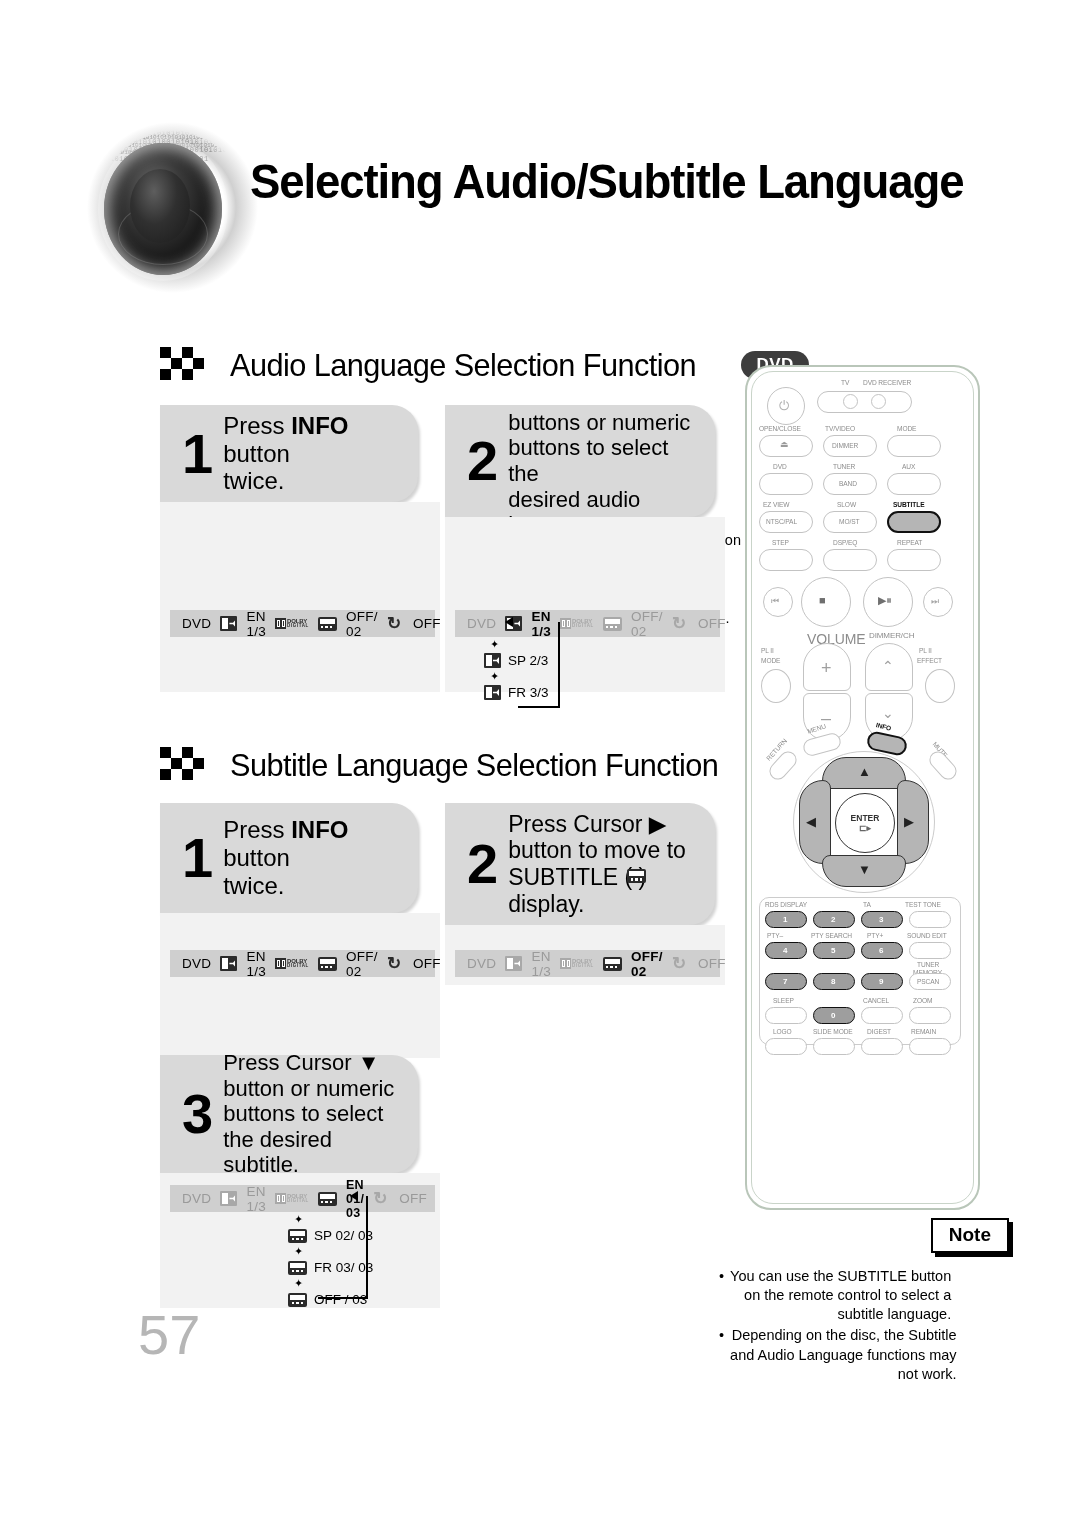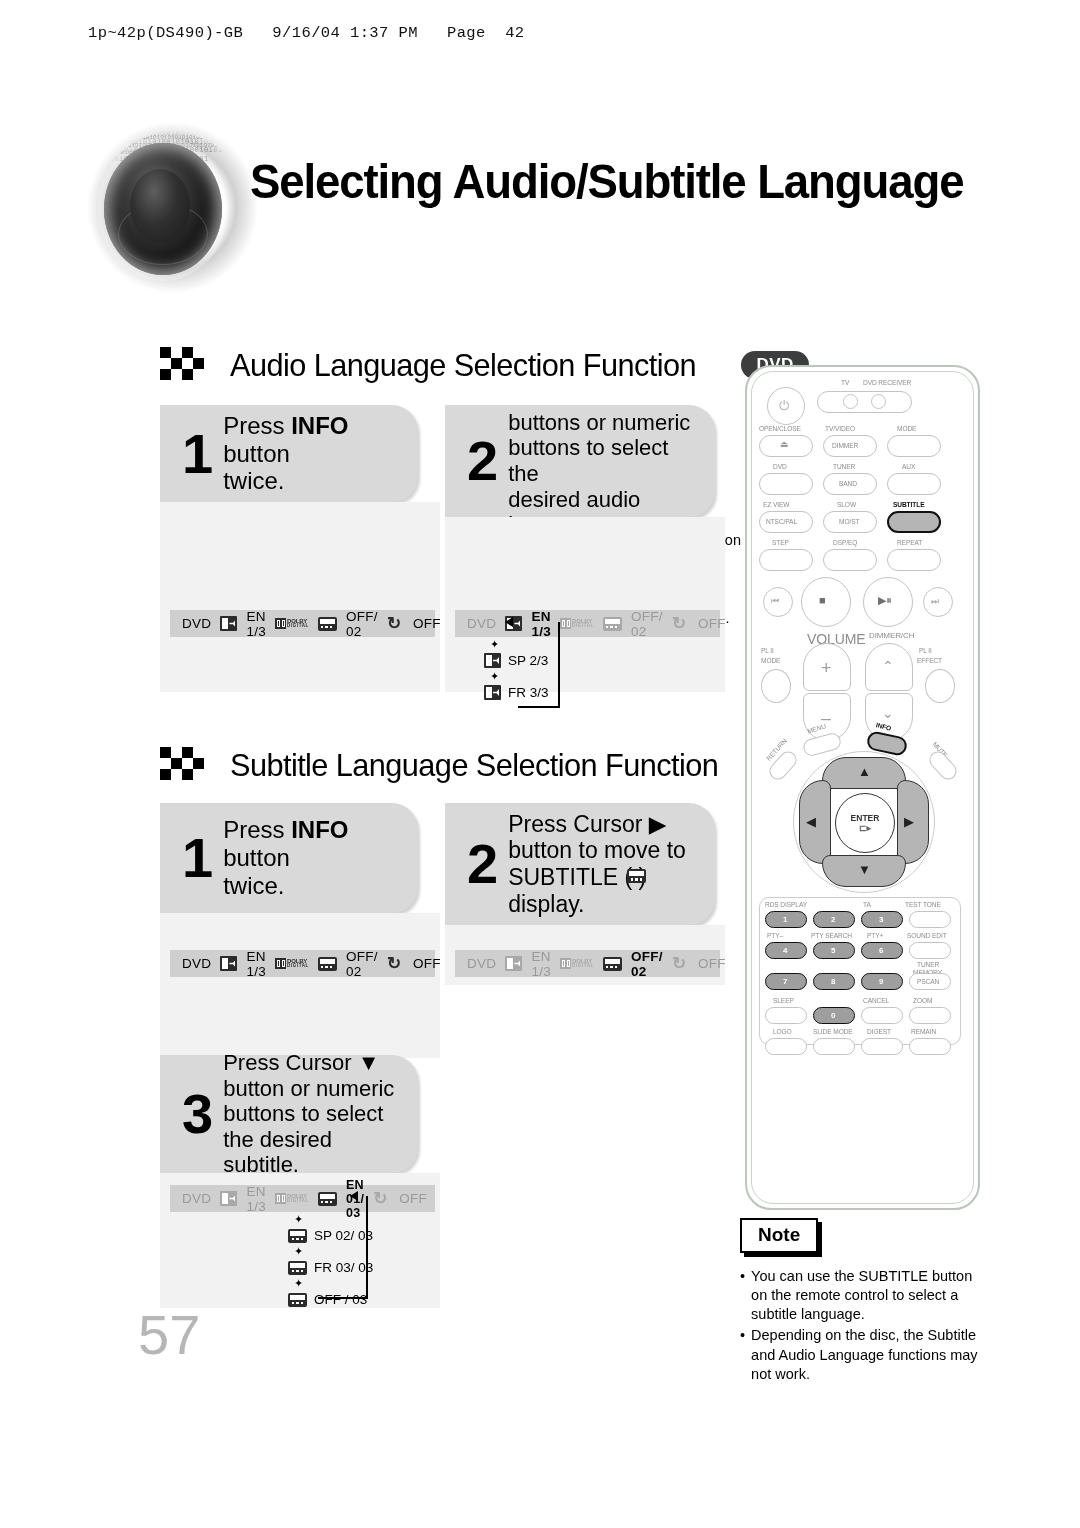--- a/index.html
+++ b/index.html
@@ -107,34 +107,33 @@
   .rlab.inb{color:#8c8c8c;}
   .rlab.numtxt{color:#fff;font-weight:bold;font-size:8px;}
   .rcirc{position:absolute;border:1.4px solid #c3c3c3;border-radius:50%;background:#fff;box-sizing:border-box;}
   .dpad{position:absolute;left:48px;top:386px;width:140px;height:140px;border-radius:50%;border:1.5px solid #ccc;}
   .dseg{position:absolute;background:#b5b5b5;border:1.6px solid #333;box-sizing:border-box;}
   .dcenter{position:absolute;left:41px;top:41px;width:58px;height:58px;border-radius:50%;border:1.6px solid #333;background:#fff;
      display:flex;flex-direction:column;align-items:center;justify-content:center;}
   .dcenter span{font-size:8.5px;font-weight:bold;color:#333;}
 
   
-  .note-wrap{position:absolute;left:740px;top:1218px;width:290px;}
+  .note-wrap{position:absolute;left:719px;top:1218px;width:290px;text-align:right;}
   .note-badge{display:inline-block;border:2.5px solid #000;background:#fff;padding:4px 16px 5px;font-size:19px;font-weight:bold;
      box-shadow:4px 4px 0 #000;}
   .note-list{margin-top:14px;font-size:14.5px;line-height:1.32;}
   .note-list .b{display:flex;gap:6px;margin-bottom:2px;}
 
   .pagenum{position:absolute;left:138px;top:1302px;font-size:56px;color:#b6b6b6;font-family:"Liberation Sans",sans-serif;}
 </style>
 </head>
 <body>
 
 <div class="page">
 
-  <div class="print-header">1p~42p(DS490)-GB   9/16/04 1:37 PM   Page  42</div>
 
   <div class="title-wrap">
     <div class="speaker">
       <div class="ring"></div>
       <div class="digits">010101001010101010101010101010010101010101010100101010101010101010101001010101010101010101010010101010101010101010100101010101010101010101001010101010101010101010010101010101010101010100101010101010101010100101010101010101010101</div>
       <div class="digits2">0101010010101010101010101010100101010101010101010101001010101010101010101010010101010101010101</div>
       <div class="cone"></div>
     </div>
     <div class="main-title">Selecting Audio/Subtitle Language</div>
   </div>

